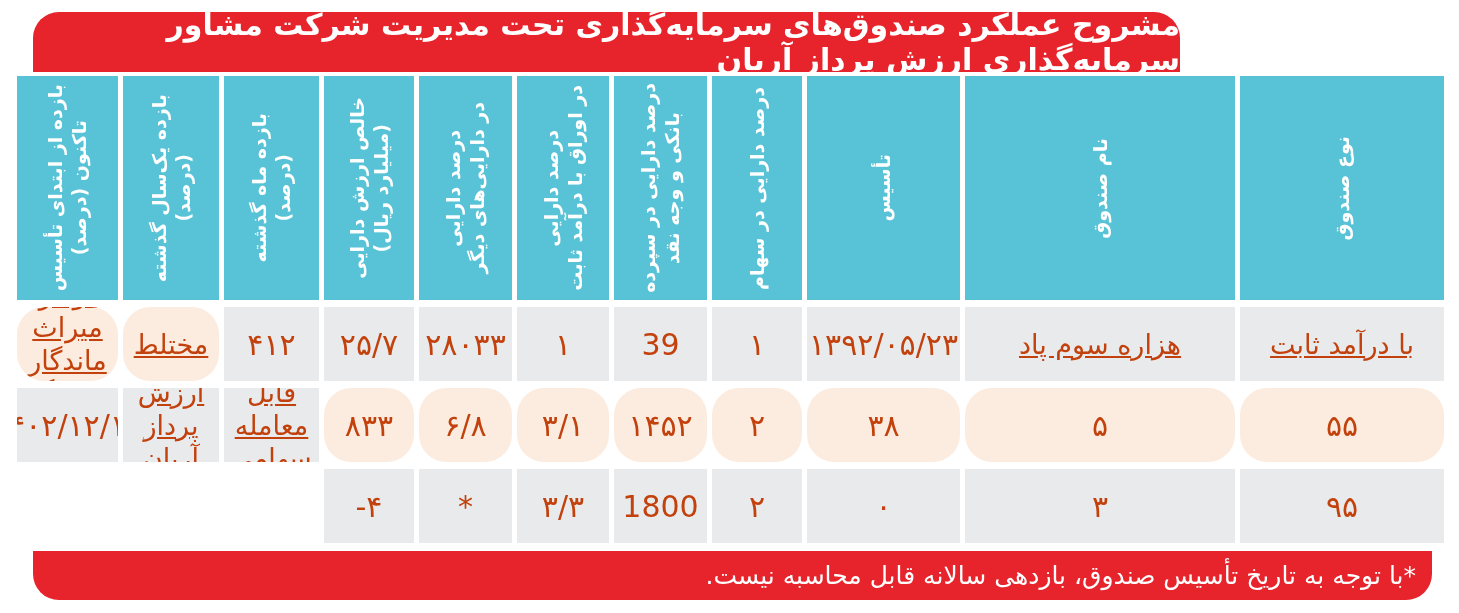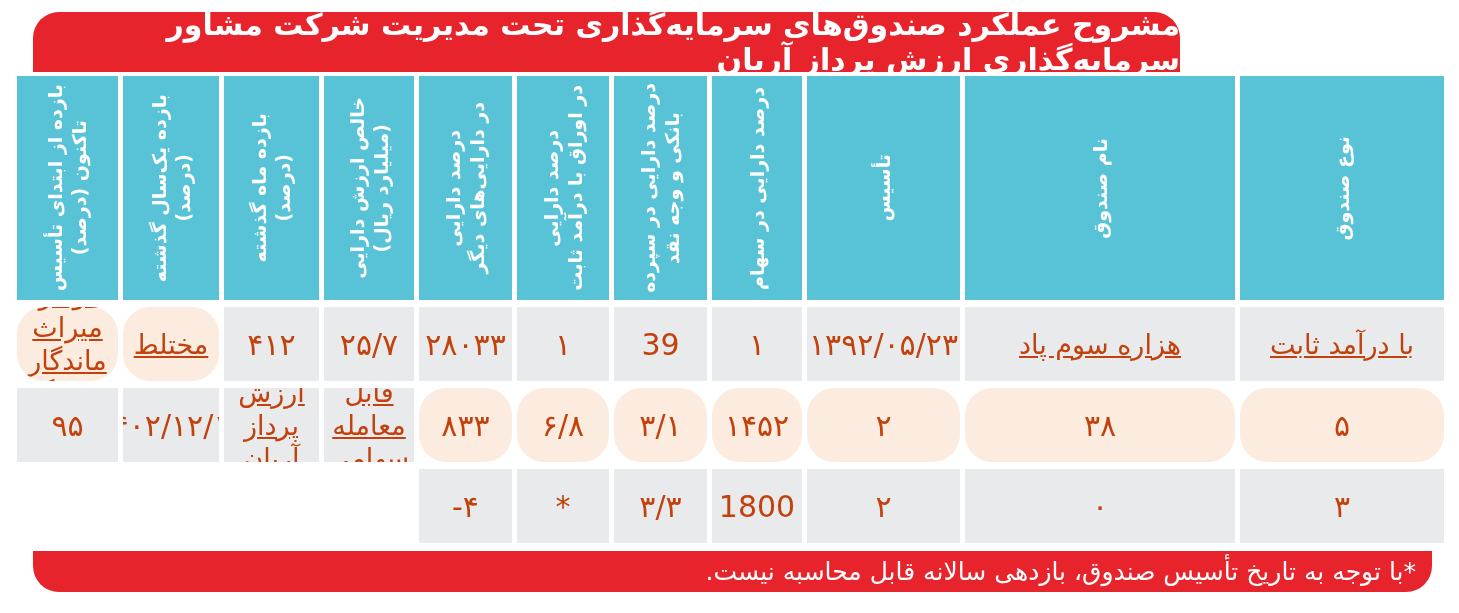--- a/index.html
+++ b/index.html
@@ -9,21 +9,21 @@
   }
   
   .title-bar{
     position:absolute;left:33px;top:12px;width:1147px;height:60px;
     background:var(--red);border-radius:26px 26px 0 0;
     color:#ffffff;font-size:30px;font-weight:700;
     display:flex;align-items:center;justify-content:center;
     direction:rtl;letter-spacing:0;
   }
   .footer-bar{
-    position:absolute;left:33px;top:551px;width:1399px;height:41px;
+    position:absolute;left:33px;top:551px;width:1399px;height:49px;
     background:var(--red);border-radius:0 0 26px 26px;
     color:#ffffff;font-size:25px;font-weight:500;
     display:flex;align-items:center;justify-content:flex-start;
     direction:rtl;box-sizing:border-box;padding-right:16px;
   }
   
   .grid{
     position:absolute;right:15px;top:76px;direction:rtl;
     display:grid;
     grid-template-columns:204px 270px 153px 90px 93px 92px 93px 90px 95px 96px 101px;
@@ -127,20 +127,21 @@
     <div class="dcell num date">۱۳۹۲/۰۵/۲۳</div>
     <div class="dcell num">۱</div>
     <div class="dcell num">39</div>
     <div class="dcell num">۱</div>
     <div class="dcell num">۲۸۰۳۳</div>
     <div class="dcell num">۲۵/۷</div>
     <div class="dcell num">۴۱۲</div>
     <div class="dcell alt text">مختلط</div>
     <div class="dcell alt text">نیکوکاری میراث ماندگار
 پاسارگاد</div>
+    <div class="dcell alt num">۵۵</div>
     <div class="dcell alt num">۵</div>
     <div class="dcell alt num">۳۸</div>
     <div class="dcell alt num">۲</div>
     <div class="dcell alt num">۱۴۵۲</div>
     <div class="dcell alt num">۳/۱</div>
     <div class="dcell alt num">۶/۸</div>
     <div class="dcell alt num">۸۳۳</div>
     <div class="dcell text">قابل معامله
 سهامی</div>
     <div class="dcell text">ارزش پرداز آریان</div>

